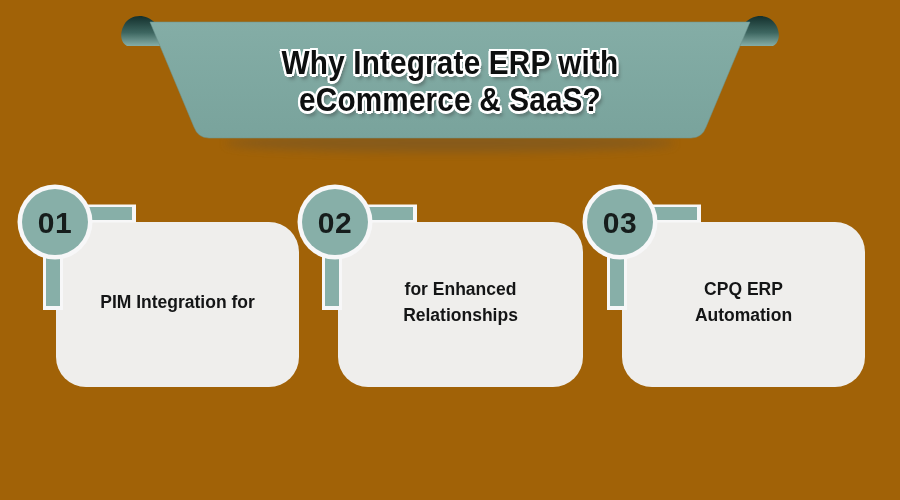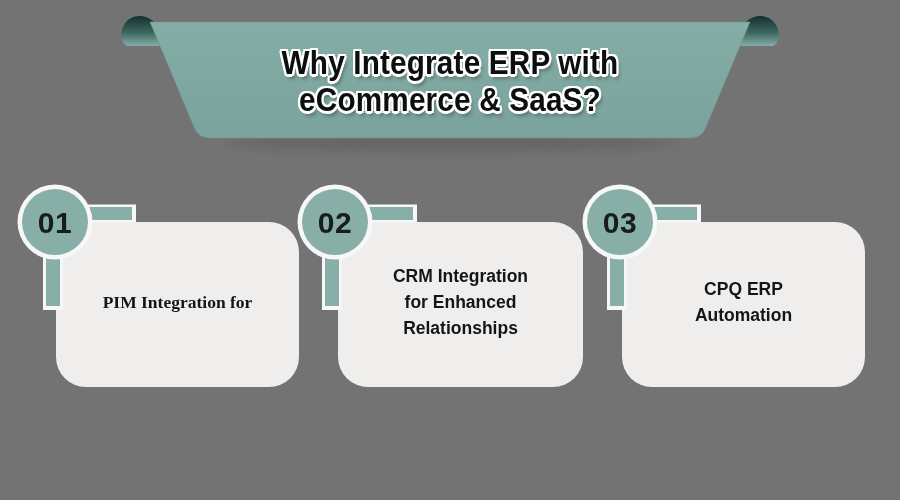--- a/index.html
+++ b/index.html
@@ -1,39 +1,39 @@
 <!DOCTYPE html>
 <html><head>
 <meta charset="utf-8">
 <style>
   html,body{margin:0;padding:0;background:#e8e8e8;}
   .stage{
     position:relative;width:900px;height:500px;overflow:hidden;
-    background:#737373;
+    background:#a16207;
     font-family:"Liberation Sans","DejaVu Sans",sans-serif;
   }
   
   .banner-svg{position:absolute;left:0;top:0;z-index:1;}
   .banner-title{
     position:absolute;left:0;top:44px;width:900px;z-index:2;
     text-align:center;
     font-size:33px;font-weight:800;line-height:37px;
     color:#0d0f0f;letter-spacing:0.2px;
     transform:scaleX(0.9);transform-origin:450px 0;
     text-shadow:
       -2.5px 0 0 #fff, 2.5px 0 0 #fff, 0 -2.5px 0 #fff, 0 2.5px 0 #fff,
       -2px -2px 0 #fff, 2px -2px 0 #fff, -2px 2px 0 #fff, 2px 2px 0 #fff,
       3px 5px 4px rgba(50,50,50,0.45);
   }
   
   .card{
     position:absolute;top:222px;height:165px;border-radius:30px;
     background:#efeeec;z-index:2;
   }
-  .card-1{left:56px;width:243px;font-family:Liberation Serif, serif;}
+  .card-1{left:56px;width:243px;}
   .card-2{left:338px;width:245px;}
   .card-3{left:622px;width:243px;}
   .card-label{
     position:absolute;left:0;top:0;width:100%;height:160px;
     display:flex;flex-direction:column;align-items:center;justify-content:center;
     font-size:17.5px;font-weight:700;line-height:26px;color:#141516;
     text-align:center;
   }
   
   .overlay-svg{position:absolute;left:0;top:0;z-index:3;pointer-events:none;}
@@ -74,21 +74,20 @@
   </div>
 
   <div class="card card-1">
     <div class="card-label">
       <div>PIM Integration for</div>
     </div>
   </div>
 
   <div class="card card-2">
     <div class="card-label">
-      <div>CRM Integration</div>
       <div>for Enhanced</div>
       <div>Relationships</div>
     </div>
   </div>
 
   <div class="card card-3">
     <div class="card-label">
       <div>CPQ ERP</div>
       <div>Automation</div>
     </div>

